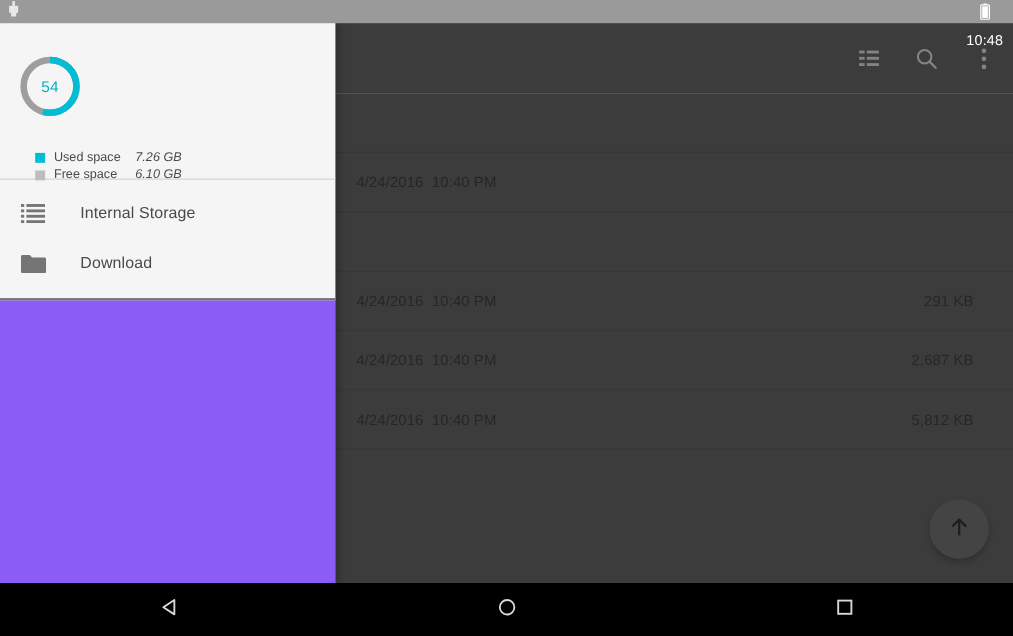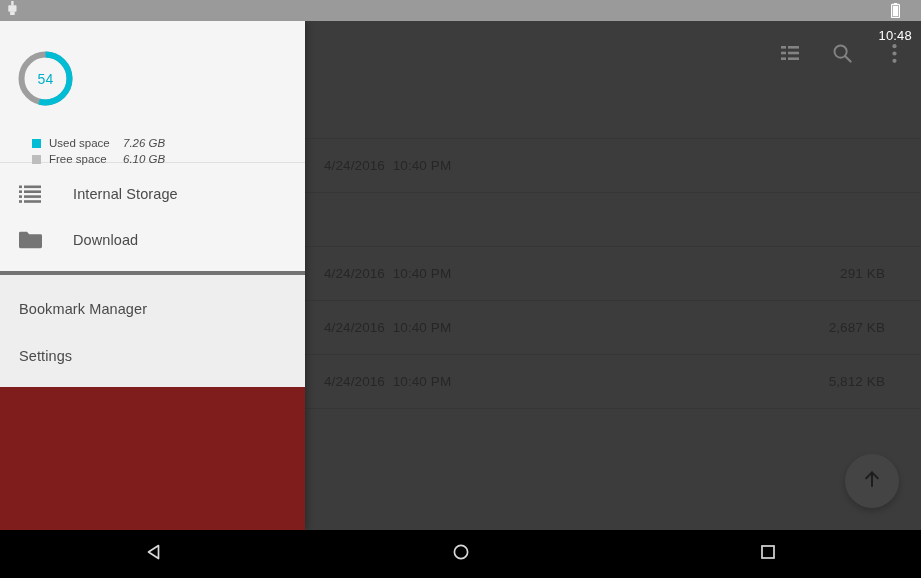--- a/index.html
+++ b/index.html
@@ -139,21 +139,21 @@
     width: 616px; height: 509px;
     background: rgba(0,0,0,0.38);
     z-index: 20;
   }
 
   
   #drawer {
     position: absolute;
     left: 0; top: 21px;
     width: 305px; height: 509px;
-    background: #7f1d1d;
+    background: #8b5cf6;
     box-shadow: 2px 0 7px rgba(0,0,0,0.30);
     z-index: 30;
     overflow: hidden;
   }
 
   #storage-header {
     position: relative;
     height: 141px;
     background: #f5f5f5;
     border-bottom: 1px solid #e0e0e0;
@@ -194,21 +194,21 @@
     margin-right: 8px;
     flex: 0 0 auto;
   }
   .legend-swatch.used { background: #00bcd4; }
   .legend-swatch.free { background: #bdbdbd; }
   .legend-name { width: 74px; flex: 0 0 auto; }
   .legend-value { flex: 0 0 auto; font-style: italic; }
 
   .drawer-section {
     background: #f5f5f5;
-    border-bottom: 4px solid #737373;
+    border-bottom: 2px solid #737373;
     padding: 8px 0;
   }
   .drawer-section.plain {
     background: #eeeeee;
     border-bottom: none;
     padding-top: 10px;
   }
   .drawer-item {
     display: flex;
     align-items: center;
@@ -401,31 +401,20 @@
         <span class="di-icon">
           <svg width="23" height="18" viewBox="0 0 23 18">
             <path d="M0 2.2 a1.4 1.4 0 0 1 1.4 -1.4 H8 l2.2 2.4 H21.6 A1.4 1.4 0 0 1 23 4.6 V15.8 A1.4 1.4 0 0 1 21.6 17.2 H1.4 A1.4 1.4 0 0 1 0 15.8 Z" fill="#757575"></path>
           </svg>
         </span>
         <span class="di-label">Download</span>
       </div>
 
     </div>
 
-    <div class="drawer-section plain">
-
-      <div class="drawer-item no-icon">
-        <span class="di-label">Bookmark Manager</span>
-      </div>
-
-      <div class="drawer-item no-icon">
-        <span class="di-label">Settings</span>
-      </div>
-
-    </div>
 
   </div>
 
   <div id="status-bar">
     <div id="status-left">
       <span>
         <svg width="13" height="15" viewBox="0 0 13 15">
           <g fill="#e8e8e8">
             <rect x="5.2" y="0" width="2.4" height="4.4"></rect>
             <rect x="2.3" y="4.2" width="8.2" height="6.6" rx="0.8"></rect>

